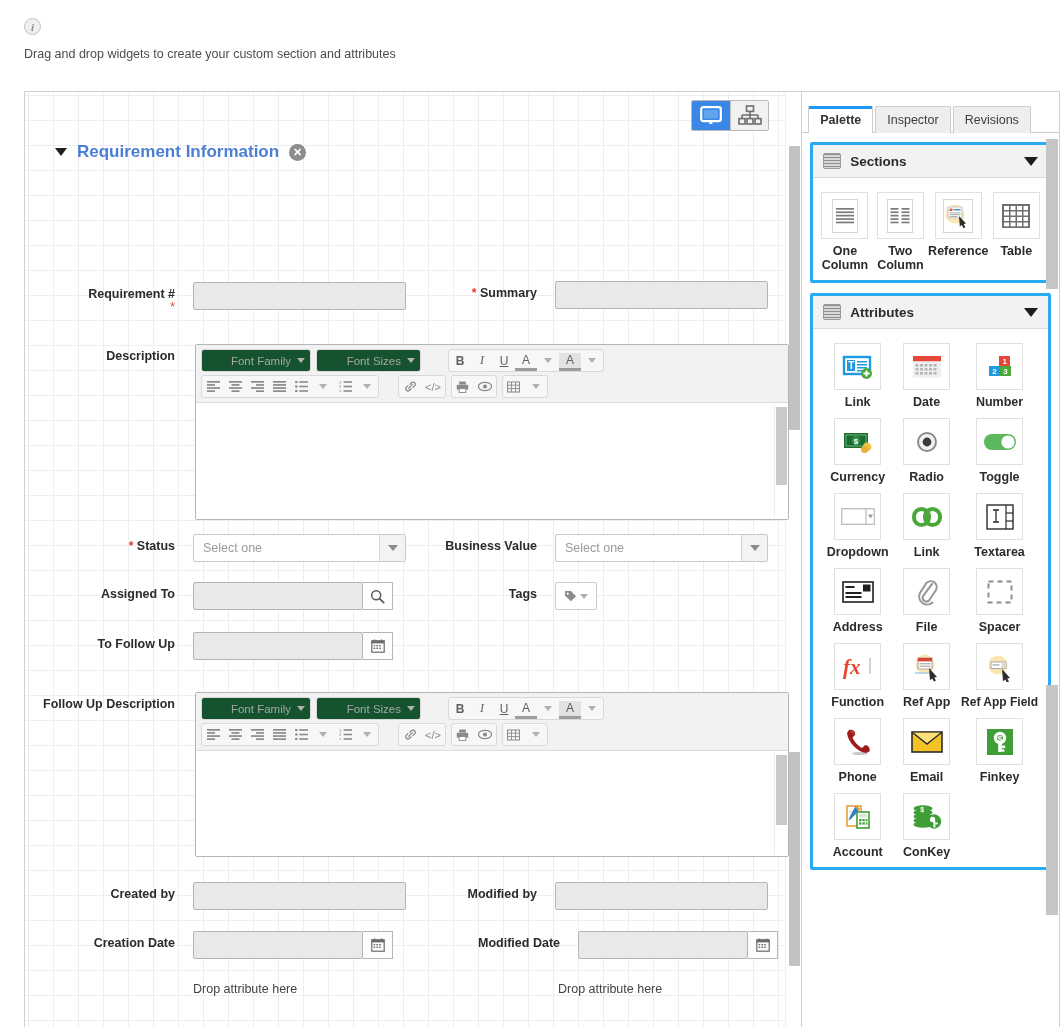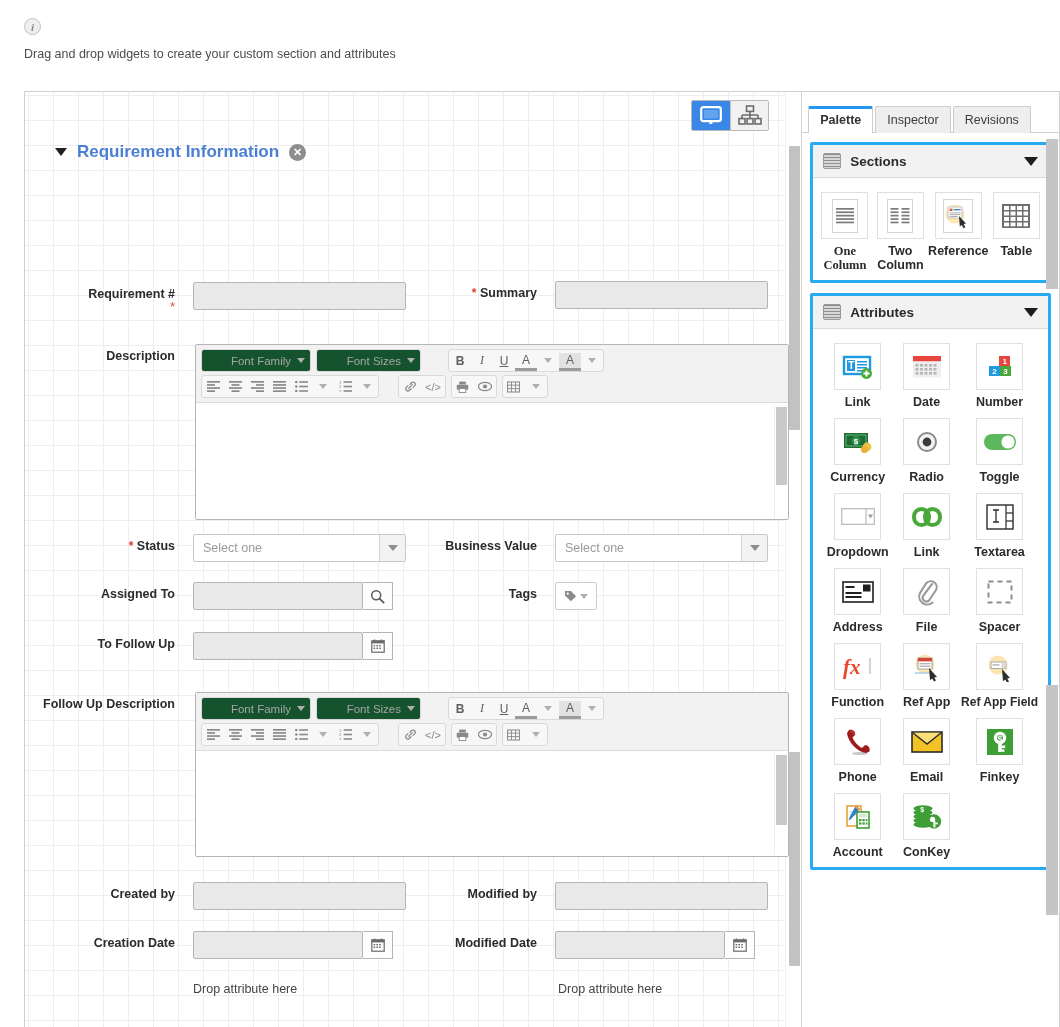--- a/index.html
+++ b/index.html
@@ -732,21 +732,21 @@
                   <rect x="8.2" y="6" width="1.6" height="1.4"></rect>
                   <rect x="2.6" y="8.6" width="1.6" height="1.4"></rect>
                   <rect x="5.4" y="8.6" width="1.6" height="1.4"></rect>
                   <rect x="8.2" y="8.6" width="1.6" height="1.4"></rect>
                 </g>
             </svg>
           </div>
         </div>
       </div>
 
-      <div class="frow" style="left:420px; top:839px;">
+      <div class="frow" style="left:443px; top:839px;">
         <div class="flabel" style="width:92px;">Modified Date</div>
         <div class="input-group" style="margin-left:18px;">
           <div class="fin" style="width:170px;"></div>
           <div class="ig-btn">
             <svg width="14" height="14" viewBox="0 0 14 14">
               <rect x="0.8" y="1.8" width="12.4" height="11.4" fill="none" stroke="#6a6a6a" stroke-width="1.2"></rect>
               <rect x="0.8" y="1.8" width="12.4" height="2.6" fill="#6a6a6a"></rect>
               <path d="M3.5 0.6 V2.6 M10.5 0.6 V2.6" stroke="#6a6a6a" stroke-width="1.3"></path>
               <g fill="#6a6a6a">
                   <rect x="2.6" y="6" width="1.6" height="1.4"></rect>
@@ -795,21 +795,21 @@
                 <rect x="0.5" y="0.5" width="25" height="33" fill="#ffffff" stroke="#d5d5d5"></rect>
                 <g fill="#7b7b7b">
                     <rect x="4" y="9" width="18" height="1.7"></rect>
                     <rect x="4" y="12.4" width="18" height="1.7"></rect>
                     <rect x="4" y="15.8" width="18" height="1.7"></rect>
                     <rect x="4" y="19.2" width="18" height="1.7"></rect>
                     <rect x="4" y="22.6" width="18" height="1.7"></rect>
                   </g>
               </svg>
             </div>
-            <div class="widget-label" style="white-space:normal;font-family:Liberation Serif, serif;">One Column</div>
+            <div class="widget-label" style="white-space:normal;">One Column</div>
           </div>
 
           <div class="widget">
             <div class="widget-tile">
               <svg width="26" height="34" viewBox="0 0 26 34">
                 <rect x="0.5" y="0.5" width="25" height="33" fill="#ffffff" stroke="#d5d5d5"></rect>
                 <g fill="#7b7b7b">
                   <rect x="3.5" y="9" width="8" height="1.7"></rect>
                     <rect x="14.5" y="9" width="8" height="1.7"></rect>
                   <rect x="3.5" y="12.4" width="8" height="1.7"></rect>

